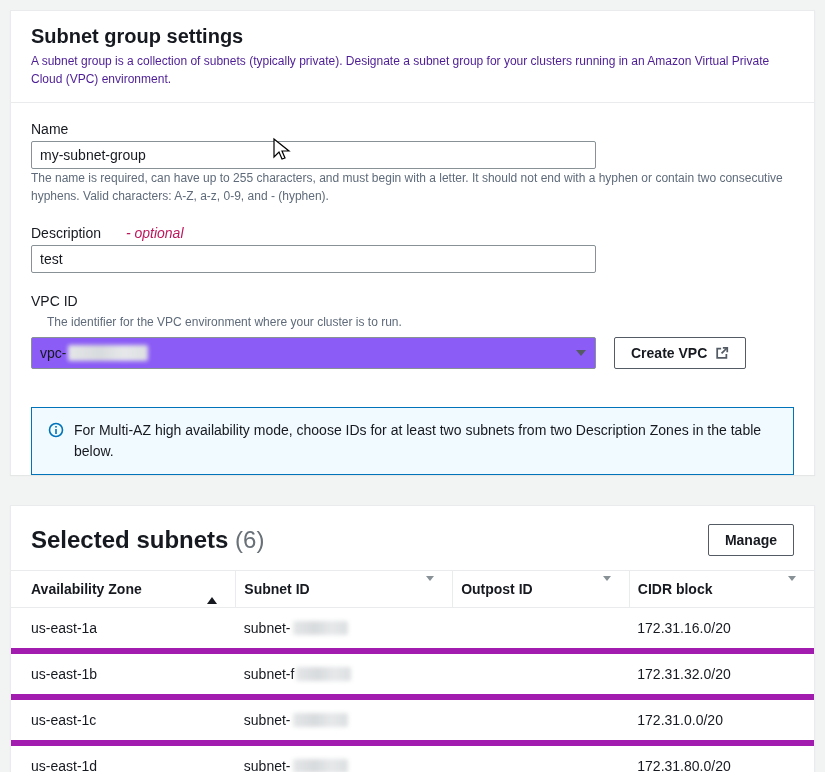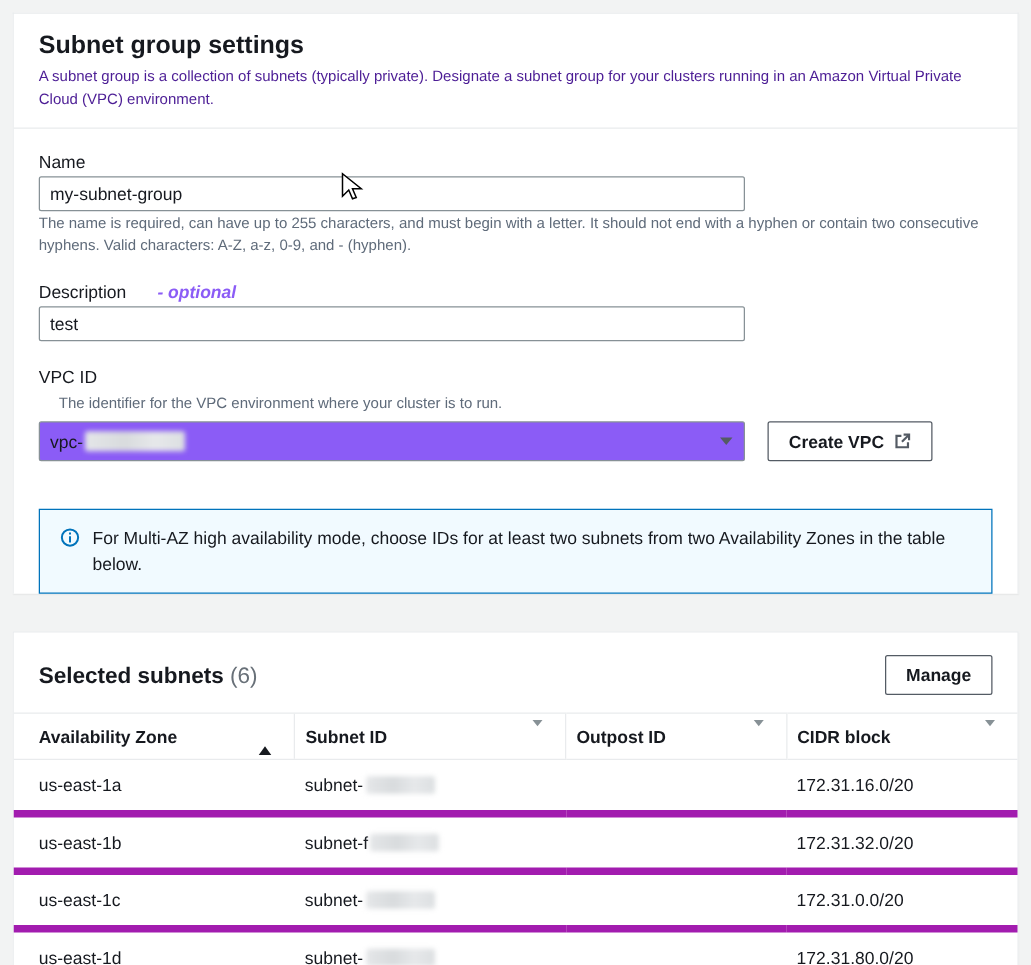--- a/index.html
+++ b/index.html
@@ -36,22 +36,22 @@
   .field { margin-bottom: 20px; }
   .field:last-child { margin-bottom: 0; }
   .field-label {
     font-size: 14px;
     color: #16191f;
     margin-bottom: 4px;
     display: block;
   }
   .field-label .optional {
     font-style: italic;
-    color: #8b5cf6;
-    font-weight: 700;
+    color: #be185d;
+    font-weight: 400;
     padding-left: 21px;
   }
   .hint {
     font-size: 12px;
     color: #5f6b7a;
     line-height: 1.5;
     margin-top: 0;
   }
   .hint-above { margin-top:2px; margin-bottom:6px;margin-left:16px; }
   input.text-input {
@@ -138,21 +138,21 @@
     color:#16191f;
     line-height:1.5;
   }
   .subnet-header {
     padding:18px 20px 14px 20px;
     display:flex;
     justify-content:space-between;
     align-items:center;
   }
   .subnet-title {
-    font-size:18px;
+    font-size:24px;
     font-weight:700;
     color:#16191f;
   }
   .subnet-title .count {
     font-weight:400;
     color:#687078;
   }
   table.subnet-table {
     width:100%;
     border-collapse:collapse;
@@ -249,21 +249,21 @@
   </div>
 
   <div class="info-box">
     <span class="info-icon">
       <svg width="16" height="16" viewBox="0 0 16 16" fill="none">
         <circle cx="8" cy="8" r="6.5" stroke="#0073bb" stroke-width="1.6"></circle>
         <rect x="7.2" y="7" width="1.6" height="5" fill="#0073bb"></rect>
         <rect x="7.2" y="4" width="1.6" height="1.6" fill="#0073bb"></rect>
       </svg>
     </span>
-    <div class="info-text">For Multi-AZ high availability mode, choose IDs for at least two subnets from two Availability Zones in the table below.</div>
+    <div class="info-text">For Multi-AZ high availability mode, choose IDs for at least two subnets from two Description Zones in the table below.</div>
   </div>
 
   <svg class="cursor" width="20" height="24" viewBox="0 0 20 24">
     <path d="M2 2 L2 20 L7 15 L10 22 L13 21 L10 14 L17 14 Z" fill="#fff" stroke="#000" stroke-width="1.2"></path>
   </svg>
 </div>
 
 <div style="height:10px"></div>
 
 <div class="panel">

